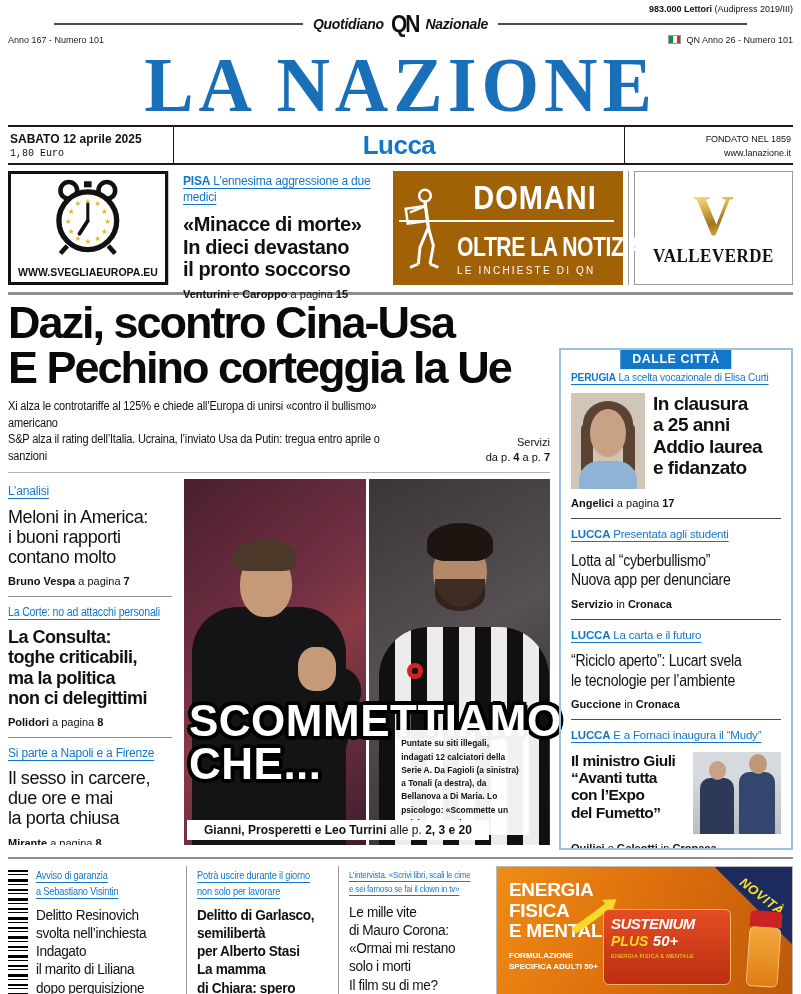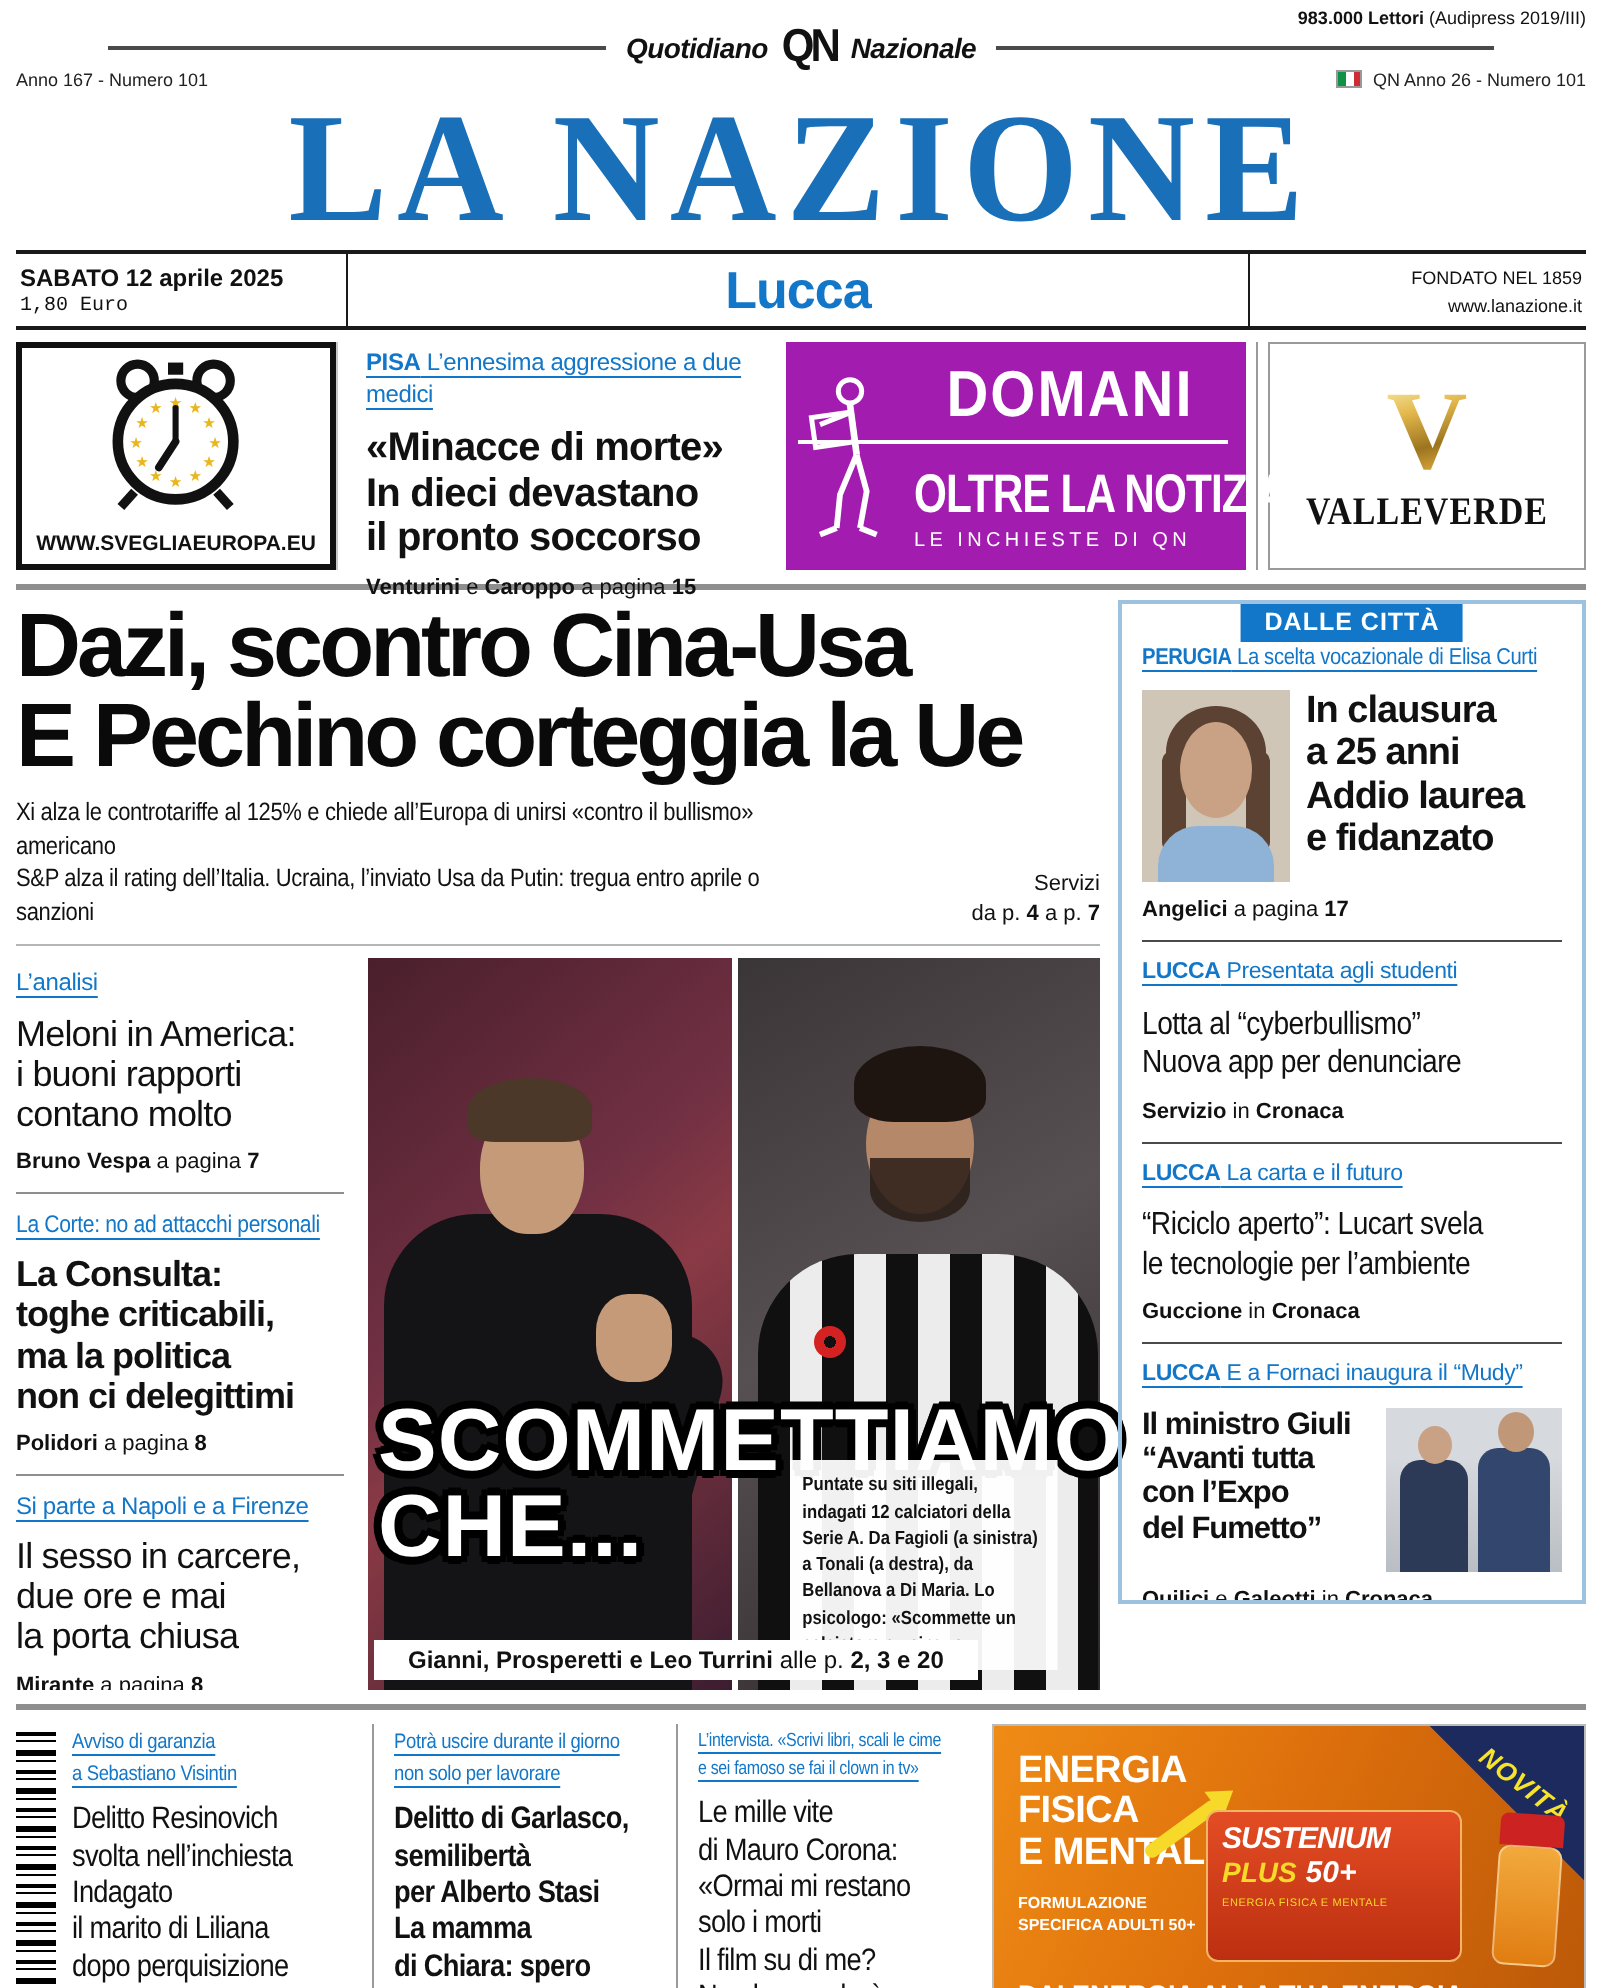--- a/index.html
+++ b/index.html
@@ -45,21 +45,21 @@
   .pisa { width:225px; padding:2px 20px 0 14px; border-left:1px solid #c9c9c9; }
   .kicker { font-size:12px; color:#1277c8; line-height:1.35; letter-spacing:-0.2px;
             text-decoration:underline; text-decoration-thickness:1px; text-underline-offset:3px; }
   .pisa .hl { margin-top:8px; font-size:20px; font-weight:700; line-height:1.12; letter-spacing:-0.4px; }
   .byline { font-size:11px; margin-top:7px; }
   .bl-b { font-weight:700; } .bl-n { font-weight:400; }
   .prel { white-space:pre-line; }
   .cx88 { transform:scaleX(.88); transform-origin:0 0; width:113.5%; }
   .cx84 { transform:scaleX(.84); transform-origin:0 0; width:119%; }
 
-  .domani { width:230px; background:#a21caf; color:#fff; position:relative; padding:9px 10px 9px 8px; }
+  .domani { width:230px; background:#a16207; color:#fff; position:relative; padding:9px 10px 9px 8px; }
   .domani-fig { position:absolute; left:7px; top:8px; bottom:6px; width:50px; }
   .domani-fig svg { width:100%; height:100%; }
   .domani-hr { position:absolute; left:6px; right:9px; top:49px; height:2px; background:#fff; }
   .domani-text { margin-left:56px; height:100%; display:flex; flex-direction:column; justify-content:space-between; }
   .domani-l1 { font-size:29px; font-weight:700; text-align:center; letter-spacing:1px; transform:scaleY(1.12); transform-origin:top; }
   .domani-l2 { font-size:23px; font-weight:700; letter-spacing:-0.5px; white-space:nowrap; transform:scaleY(1.18) scaleX(.92); transform-origin:0 100%; }
   .domani-l3 { font-size:10px; letter-spacing:2.2px; white-space:nowrap; margin-top:2px; }
   .vsep { width:1px; background:#9a9a9a; margin:0 5px; }
   .valleverde { flex:1; border:1px solid #9a9a9a; display:flex; flex-direction:column; align-items:center; justify-content:center; gap:2px; }
   .vv-v { font-family:"Liberation Serif", serif; font-weight:700; font-size:56px; line-height:0.95;
@@ -104,21 +104,21 @@
   .pr-poppy { position:absolute; left:38px; top:184px; width:16px; height:16px; border-radius:50%;
               background:radial-gradient(circle,#111 0 3px,#d42222 3px); }
   .overlay { position:absolute; left:5px; bottom:60px; font-size:44px; font-weight:700; color:#fff; line-height:0.98;
              letter-spacing:0.5px;
              text-shadow:-3px -3px 0 #000,3px -3px 0 #000,-3px 3px 0 #000,3px 3px 0 #000,0 -4px 0 #000,0 4px 0 #000,-4px 0 0 #000,4px 0 0 #000; }
   .ph-byline { position:absolute; left:3px; bottom:5px; background:#fff; padding:3px 17px; font-size:12px; white-space:nowrap; }
   .caption { position:absolute; right:3px; bottom:10px; width:152px; background:rgba(255,255,255,0.94);
              padding:6px 7px; font-size:9.5px; font-weight:700; line-height:1.4; }
 
   
-  .lower-right { flex:1; margin-left:9px; }
+  .lower-right { flex:1; margin-left:9px;margin-top:48px; }
   .dallebox { border:2px solid #9cc2e0; height:502px; position:relative; padding:12px 10px 4px; overflow:hidden; }
   .dallelabel { position:absolute; top:0; left:50%; transform:translateX(-50%); background:#1277c8; color:#fff;
                 font-weight:700; font-size:12.5px; padding:2px 12px 3px; letter-spacing:0.5px; white-space:nowrap; }
   .rstory { padding:8px 0 9px; }
   .rstory + .rstory { border-top:1px solid #4a4a4a; }
   .rstory .kicker { font-size:11.5px; }
   .r-flex { display:flex; gap:8px; margin-top:8px; }
   .rhl { font-size:19px; font-weight:700; line-height:1.12; letter-spacing:-0.5px; }
   .rhl-sm { font-size:15.5px; }
   .hl2 { margin-top:8px; font-size:16px; font-weight:400; line-height:1.22; letter-spacing:-0.3px; }

